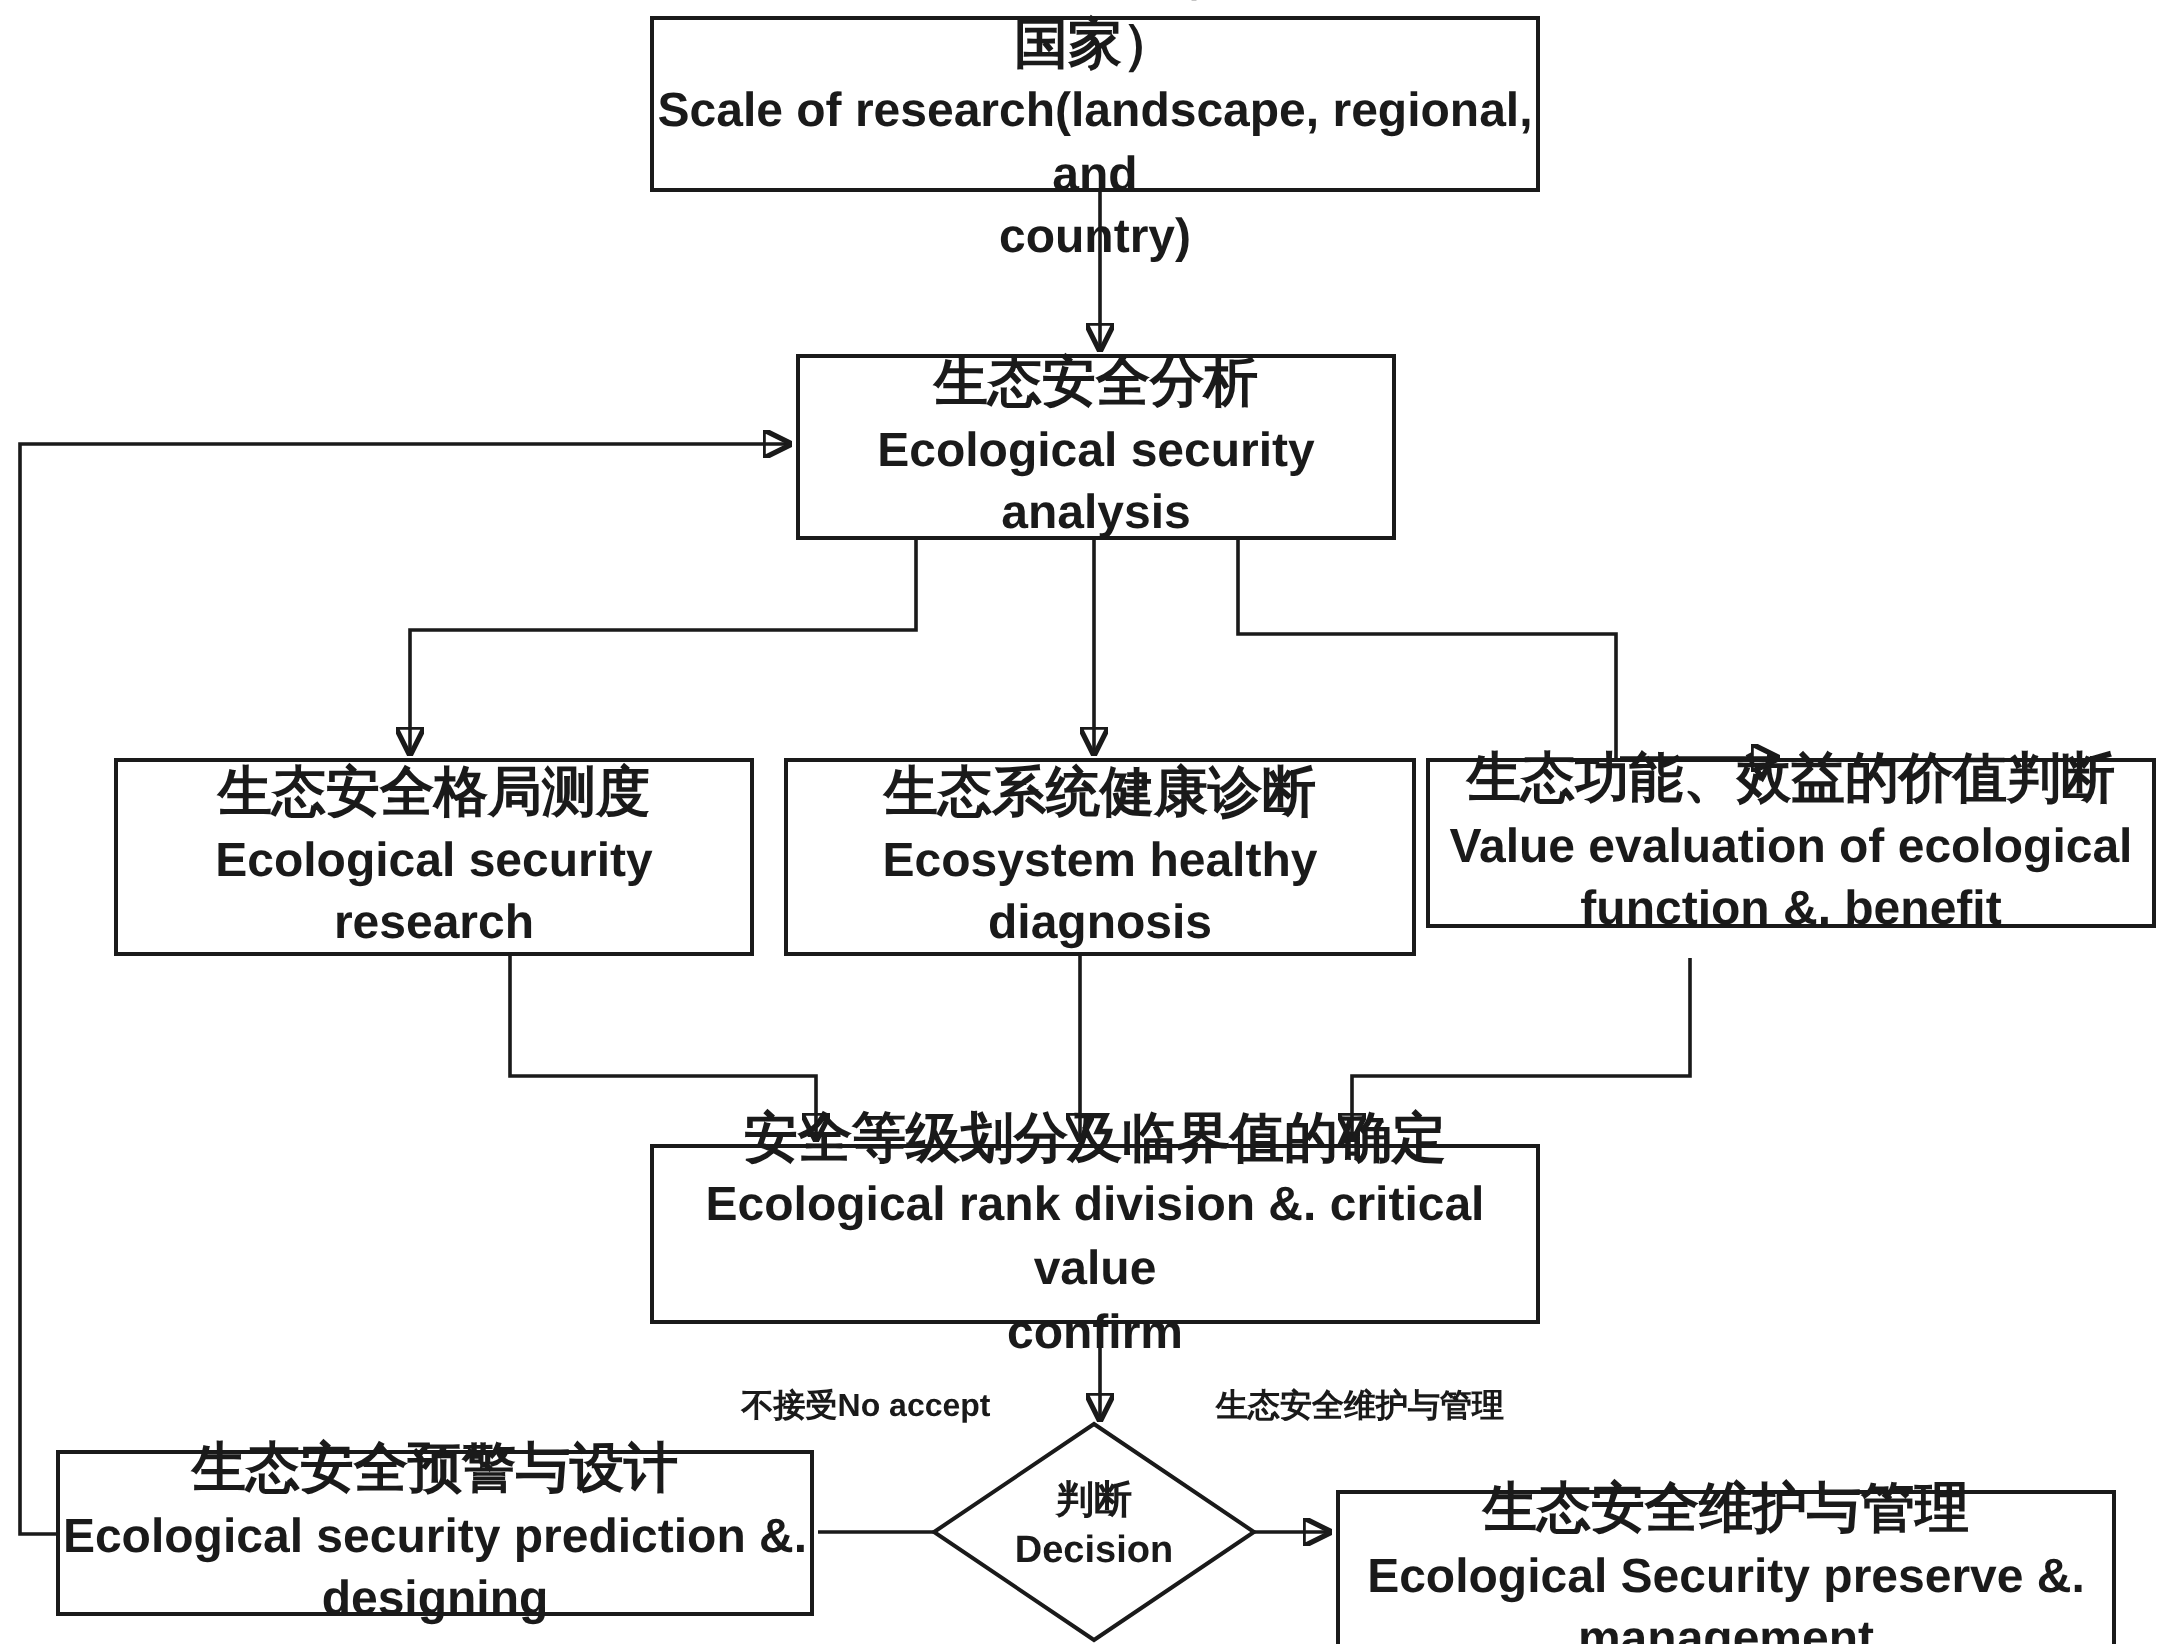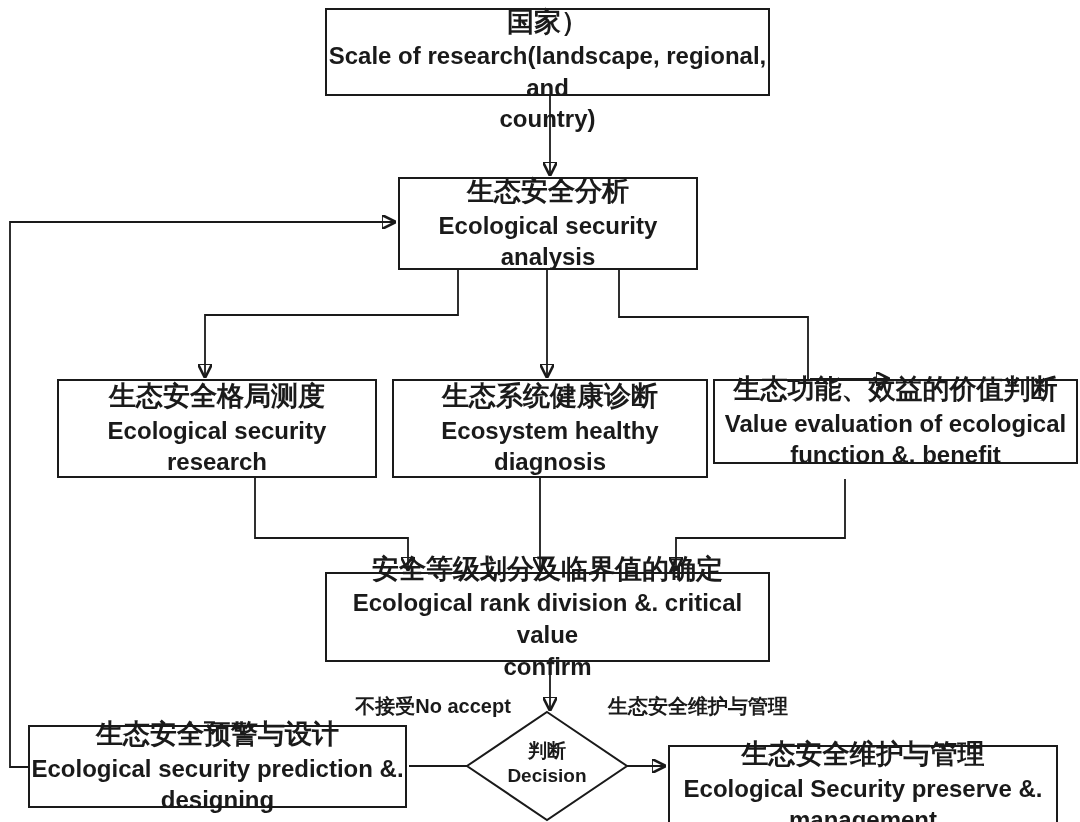--- a/index.html
+++ b/index.html
@@ -76,21 +76,21 @@
     justify-content: center;
     align-items: center;
     text-align: center;
     z-index: 3;
     line-height: 1.3;
   }
   #decision-text .zh, #decision-text .en { font-size: 19px; }
   .edge-label {
     position: absolute;
     z-index: 3;
-    font-size: 20px;
+    font-size: 16px;
     font-weight: 700;
     text-align: center;
     white-space: nowrap;
   }
   #label-no-accept { left: 352px; top: 693px; width: 162px; }
   #label-accept    { left: 608px; top: 693px; width: 118px; }
 </style>
 </head>
 <body>
 

